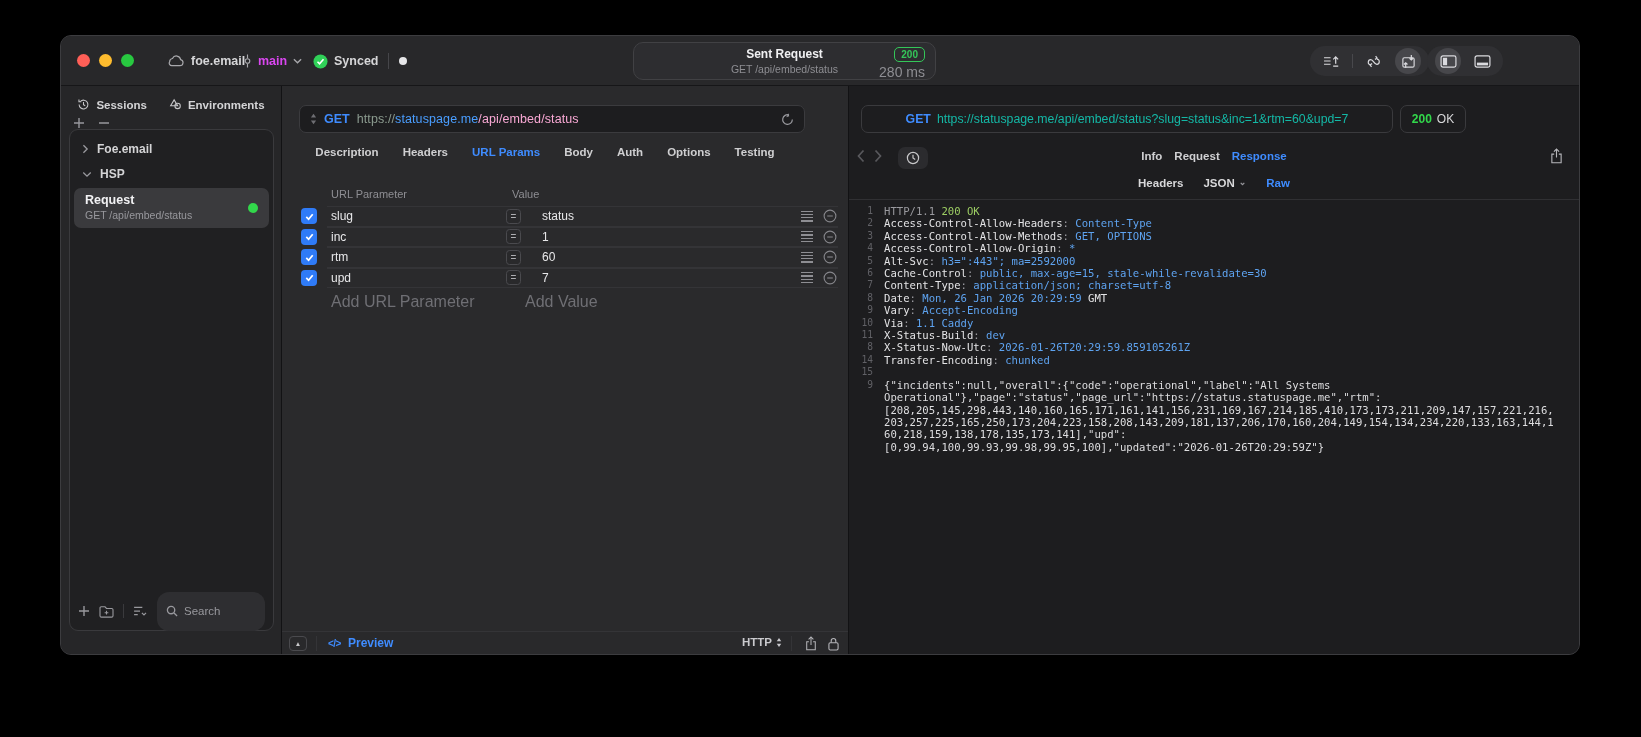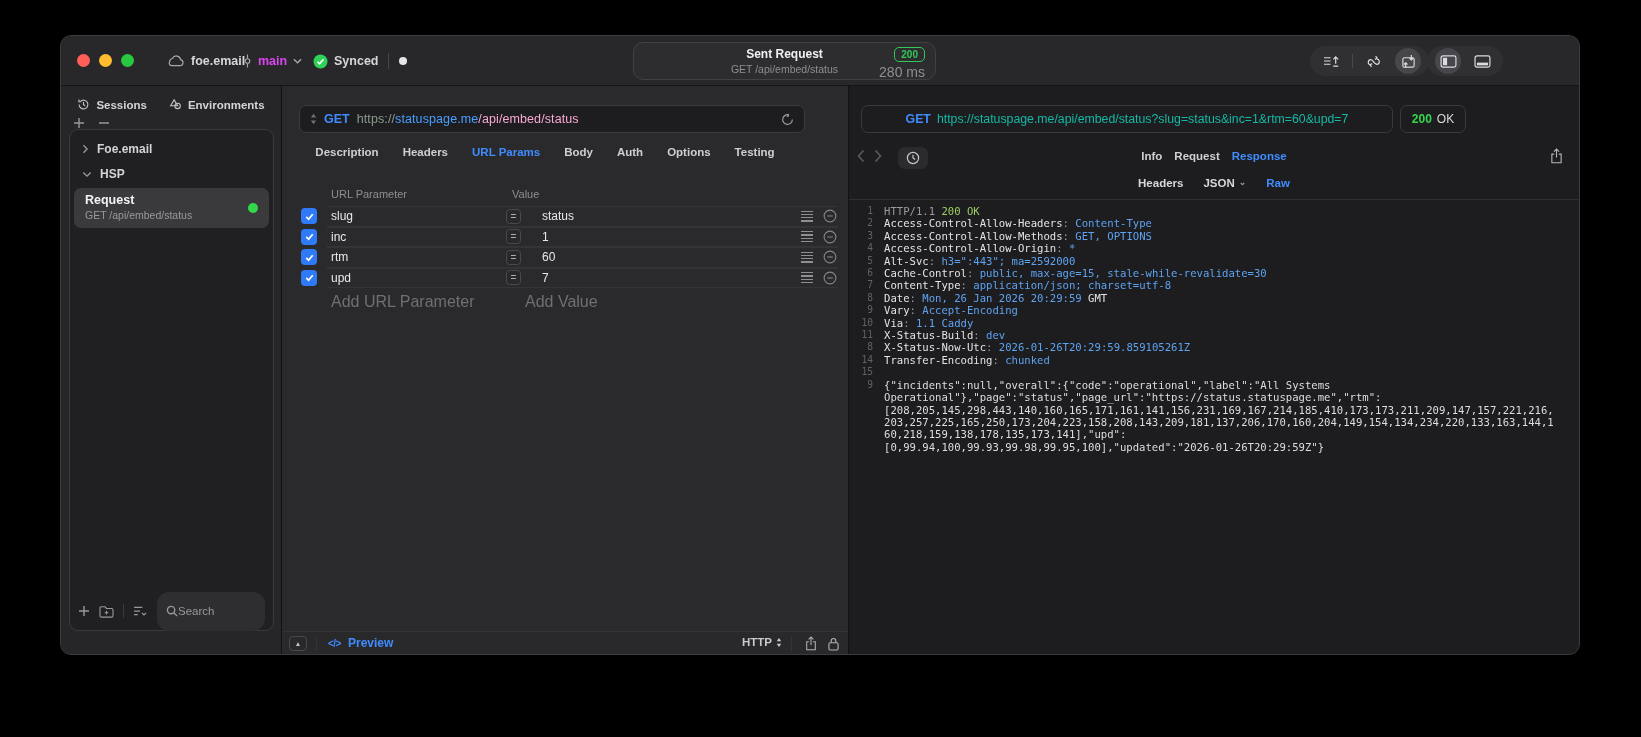--- a/index.html
+++ b/index.html
@@ -47,21 +47,21 @@
   .sb-container{position:absolute;left:8px;top:43px;width:205px;bottom:23px;background:#202022;border:1px solid #3a3a3d;border-radius:9px}
   .tree-row{position:absolute;left:12px;right:8px;height:22px;display:flex;align-items:center;gap:8px;font-size:12px;font-weight:600;color:#d4d4d6}
   .tree-row .chev{color:#98989d;display:flex}
   .tree-0{top:8px}.tree-1{top:33px}
   .req-item{position:absolute;left:4px;right:4px;top:58px;height:40px;background:#3a3a3d;border-radius:7px}
   .req-title{position:absolute;left:11px;top:5px;font-size:12.5px;font-weight:700;color:#f2f2f4}
   .req-sub{position:absolute;left:11px;top:21px;font-size:10.5px;color:#98989d}
   .req-dot{position:absolute;right:11px;top:15px;width:10px;height:10px;border-radius:50%;background:#32d74b}
   .sb-footer{position:absolute;left:8px;right:8px;bottom:7px;height:24px;display:flex;align-items:center;gap:9px;color:#98989d}
   .sb-fsep{width:1px;height:14px;background:#3a3a3d}
-  .search-pill{flex:1;height:39px;border-radius:12px;background:#2e2e31;display:flex;align-items:center;padding:0 9px;color:#98989d;font-size:11.5px}
+  .search-pill{flex:1;height:39px;border-radius:12px;background:#2e2e31;display:flex;align-items:center;gap:6px;padding:0 9px;color:#98989d;font-size:11.5px}
 
   
   .url-bar{position:absolute;left:17px;top:19px;width:506px;height:28px;background:#1d1d1f;border:1px solid #3b3b3e;border-radius:7px;display:flex;align-items:center;padding:0 10px;gap:7px;font-size:12.5px}
   .u-updown{color:#6e6e73;display:flex}
   .u-method{color:#3f8cff;font-weight:700}
   .u-scheme{color:#8b9b8f}
   .u-host{color:#4a9eff}
   .u-path{color:#f9a8d4}
   .u-url{letter-spacing:.1px}
   .u-refresh{margin-left:auto;color:#98989d;display:flex}

